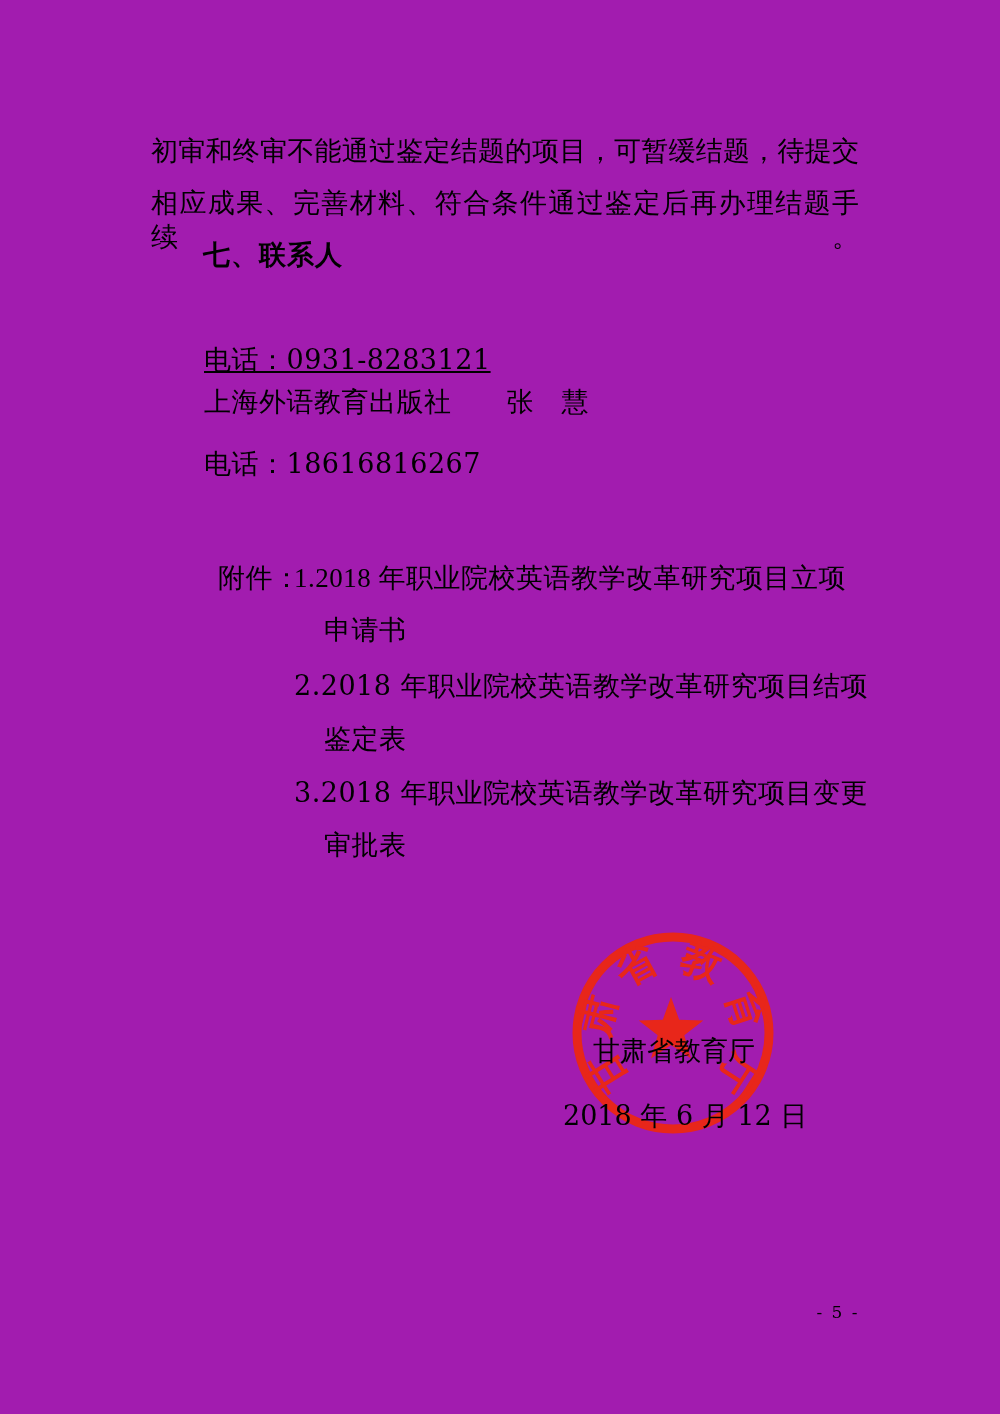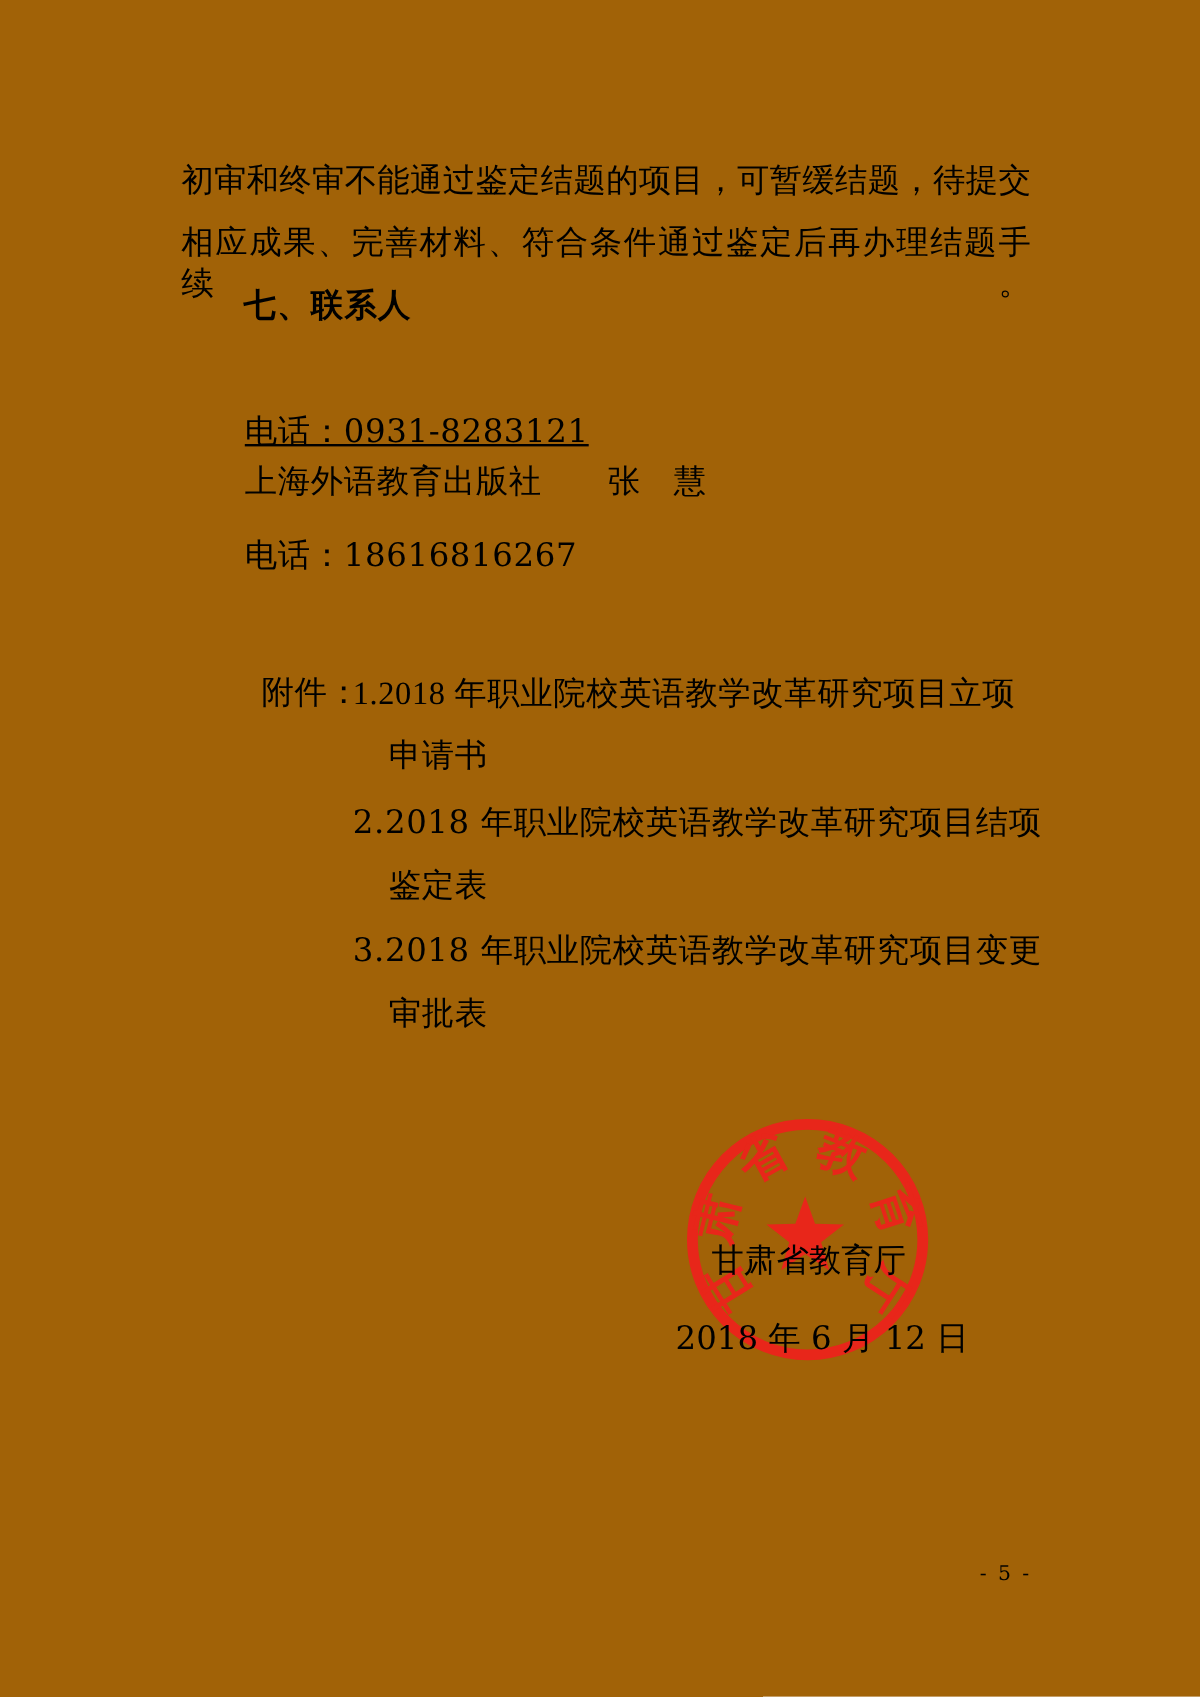--- a/index.html
+++ b/index.html
@@ -1,20 +1,20 @@
 <!DOCTYPE html>
 <html><head>
 <meta charset="utf-8">
 <style>
   html, body { margin: 0; padding: 0; background: #ffffff; }
   .page {
     position: relative;
     width: 1000px;
     height: 1414px;
-    background: #a16207;
+    background: #a21caf;
     overflow: hidden;
     font-family: "DejaVu Serif", "Liberation Serif", serif;
     color: #000000;
   }
   .t {
     position: absolute;
     font-size: 27px;
     line-height: 34px;
     white-space: pre;
     letter-spacing: 0.5px;

